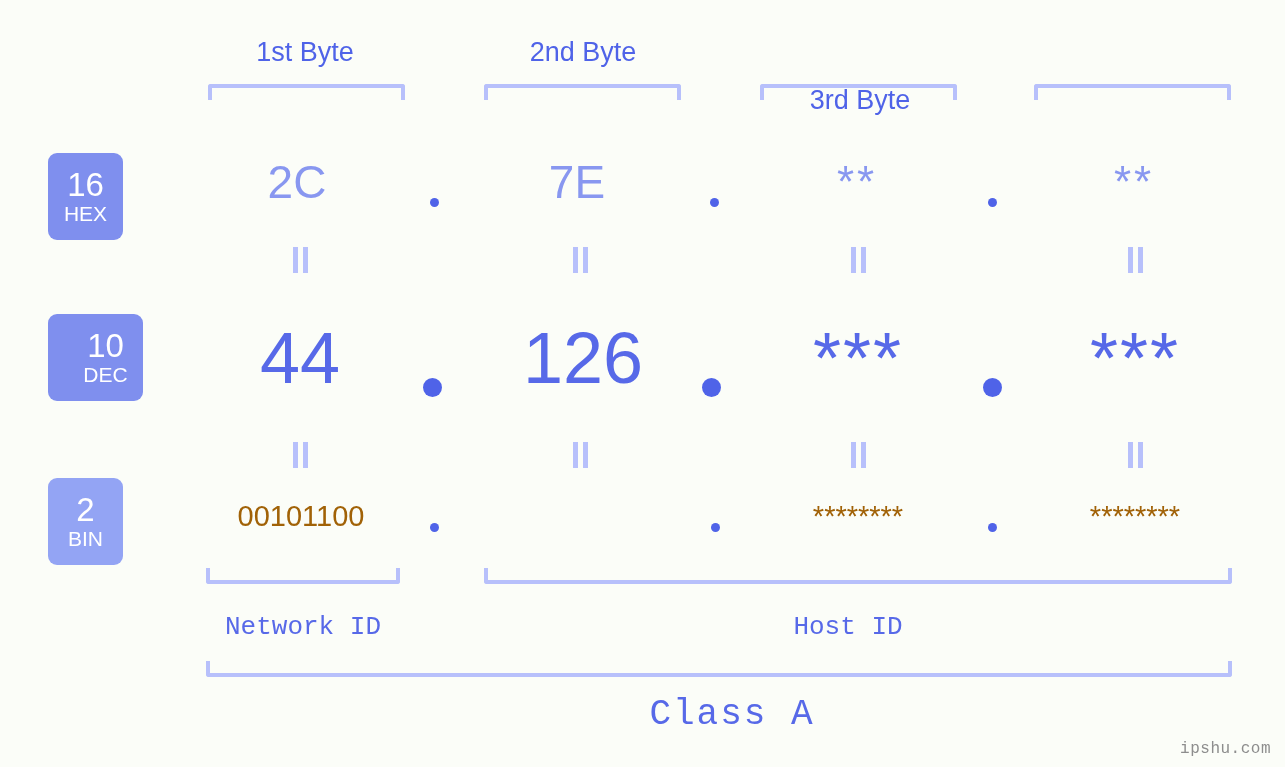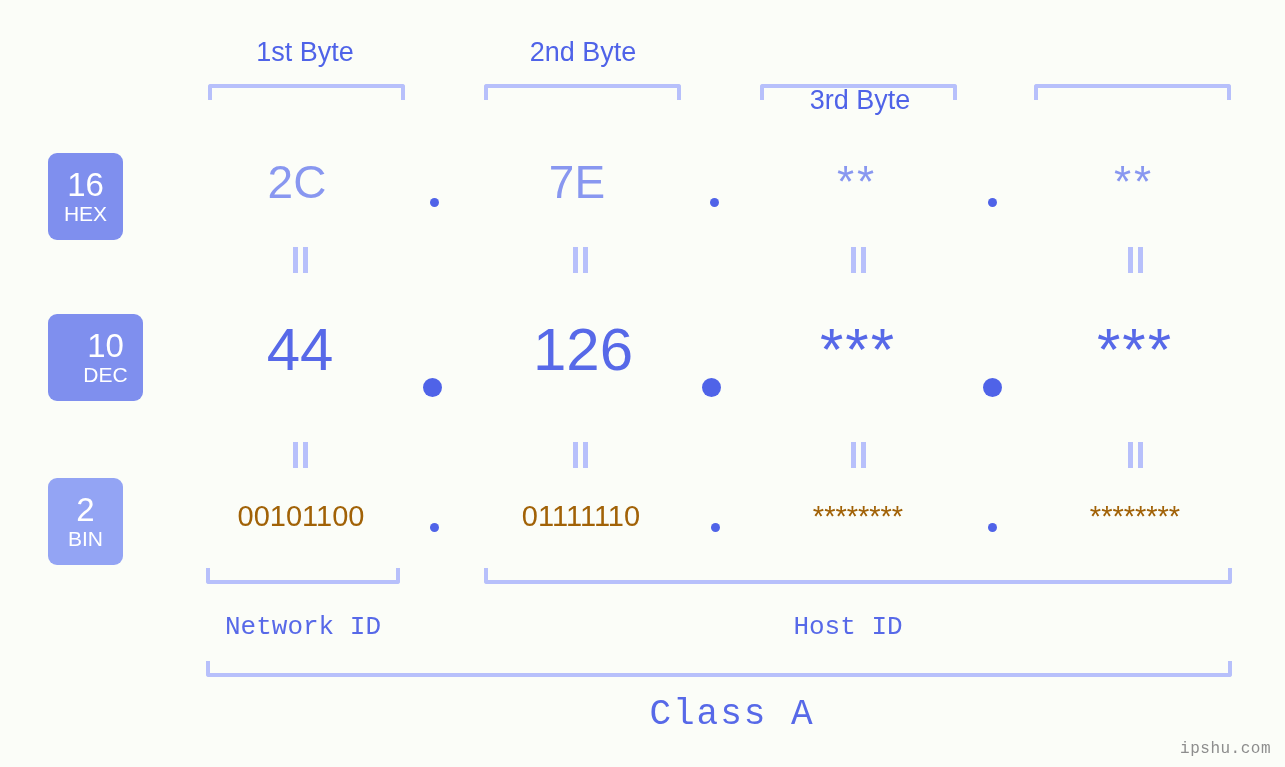--- a/index.html
+++ b/index.html
@@ -90,24 +90,24 @@
     line-height: 50px;
     color: #8897f0;
     top: 157px;
   }
   .hex-val.stars {
     font-size: 44px;
     letter-spacing: 3px;
   }
 
   .dec-val {
-    font-size: 60px;
+    font-size: 72px;
     line-height: 100px;
     color: #5769e8;
-    top: 300px;
+    top: 308px;
     font-weight: 400;
   }
   .dec-val.stars { letter-spacing: 2px; }
 
   .bin-val {
     font-size: 29px;
     line-height: 40px;
     color: #a16207;
     top: 496px;
     font-family: Liberation Sans, sans-serif;
@@ -249,21 +249,20 @@
       <i class="a"></i>
       <i class="b"></i>
     </div>
   <div class="eq" style="left:1127px; top:442px;">
       <i class="a"></i>
       <i class="b"></i>
     </div>
 
   <div class="val bin-val" style="left:201px; width:200px;">00101100</div>
   <div class="dot bin" style="left:430px;"></div>
-  <div class="val bin-val" style="left:481px; width:200px;">01111110</div>
   <div class="dot bin" style="left:711px;"></div>
   <div class="val bin-val" style="left:758px; width:200px;">********</div>
   <div class="dot bin" style="left:988px;"></div>
   <div class="val bin-val" style="left:1035px; width:200px;">********</div>
 
   <div class="bracket bracket-up" style="left:206px; top:568px; width:194px;"></div>
   <div class="bracket bracket-up" style="left:484px; top:568px; width:748px;"></div>
 
   <div class="id-label" style="left:203px; top:612px; width:200px;">Network ID</div>
   <div class="id-label" style="left:748px; top:612px; width:200px;">Host ID</div>

